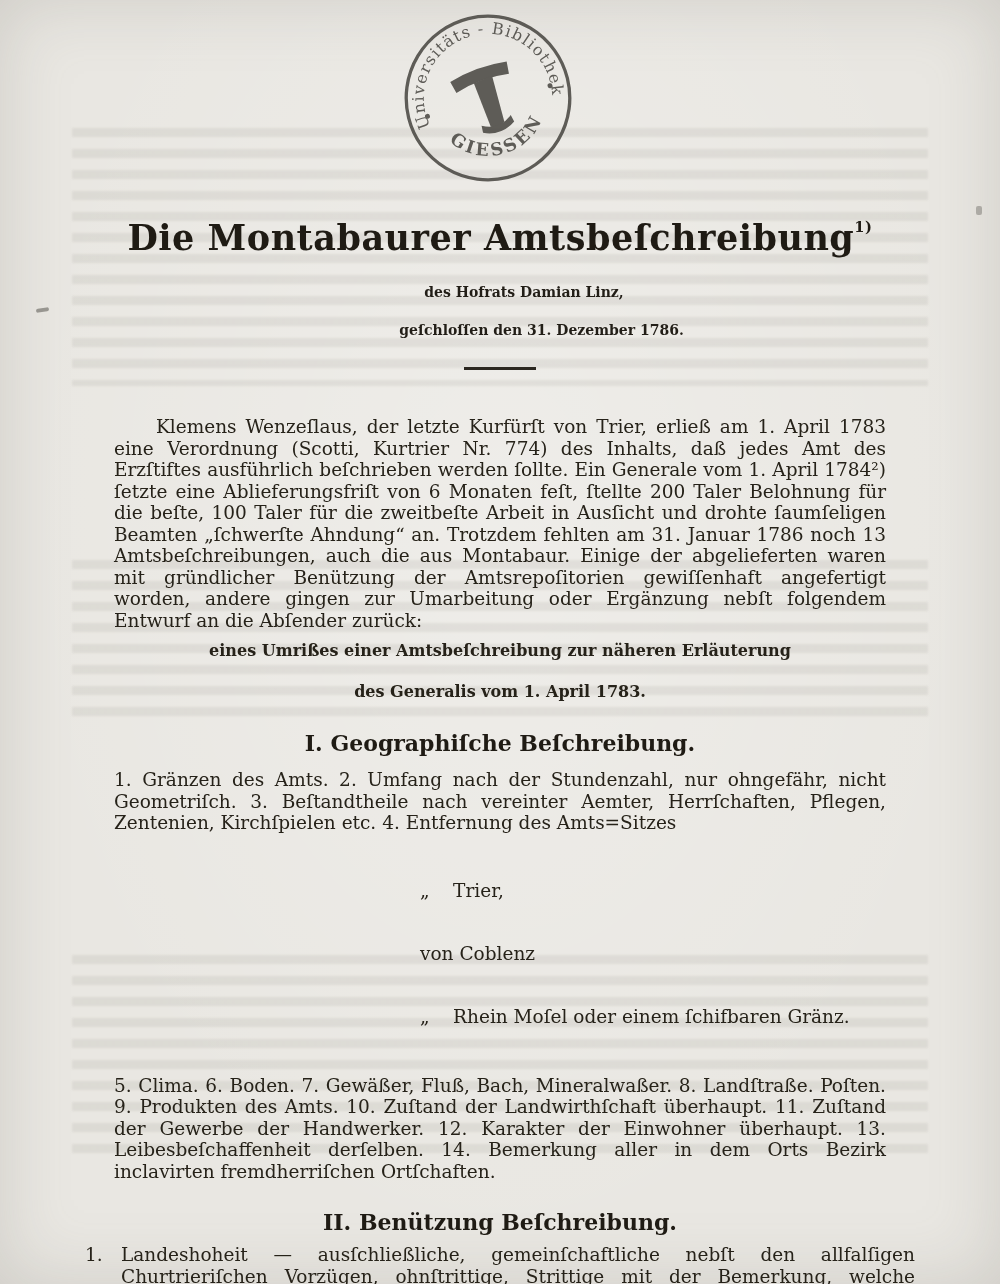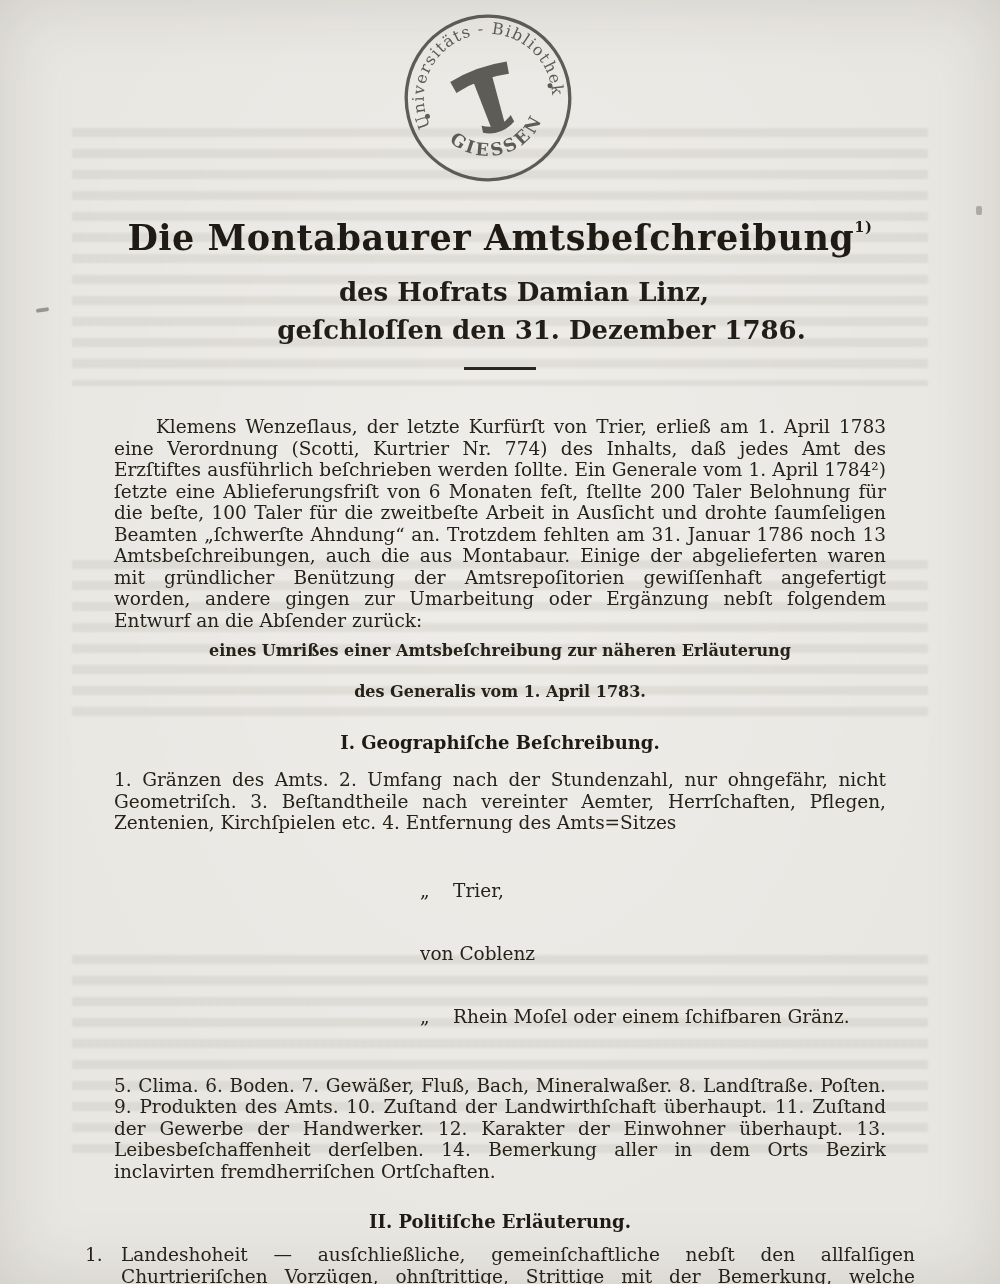--- a/index.html
+++ b/index.html
@@ -49,41 +49,41 @@
     margin: 204px 60px 0;
     text-align: center;
     font-size: 35px;
     font-weight: bold;
     letter-spacing: .5px;
     line-height: 46px;
     color: #1f1b14;
   }
   h1.title sup { font-size: .42em; vertical-align: 18px; }
   .subtitle {
-    text-align: center; font-weight: bold; font-size: 26px; line-height: 30px; color: #221e17; margin-left: 48px;
+    text-align: center; font-weight: bold; font-size: 14px; line-height: 30px; color: #221e17; margin-left: 48px;
   }
   .subtitle-author { margin-top: 16px; }
   .subtitle-date { margin-top: 8px; padding-left: 35px; }
   .title-divider {
     width: 72px; height: 3px; background: #2b2720; margin: 22px auto 0;
   }
   p.body {
     margin: 0 114px; font-size: 18.5px; line-height: 21.5px; text-align: justify;
   }
   .intro { margin-top: 46px !important; text-indent: 42px; }
   h2.entwurf {
     margin-top: 14px; text-align: center; font-size: 30px; font-weight: bold; line-height: 34px; color: #1f1b14;
   }
   .entwurf-sub {
     text-align: center; font-weight: bold; font-size: 16px; line-height: 23px;
   }
   .entwurf-sub-1 { margin-top: 8px; }
   .entwurf-sub-2 { margin-top: 18px; }
   h3.section {
-    margin-top: 26px; text-align: center; font-size: 18px; font-weight: bold; line-height: 28px; color: #1f1b14;
+    margin-top: 26px; text-align: center; font-size: 22px; font-weight: bold; line-height: 28px; color: #1f1b14;
   }
   .para-1 { margin-top: 12px !important; }
   .distances {
     margin: 4px 85px 0 420px; font-size: 18.5px; line-height: 21px; white-space: pre;
   }
   .para-2 { margin-top: 6px !important; }
   .pol-list { margin: 8px 85px 0; }
   .pol-item { display: flex; font-size: 18.5px; line-height: 21.5px; }
   .pol-num { flex: none; width: 36px; }
   .pol-text { flex: 1; text-align: justify; }
@@ -141,21 +141,21 @@
     <p class="body para-1">1. Gränzen des Amts.  2. Umfang nach der Stundenzahl, nur ohngefähr, nicht Geometriſch.  3. Beſtandtheile nach vereinter Aemter, Herrſchaften, Pflegen, Zentenien, Kirchſpielen etc.  4. Entfernung des Amts=Sitzes</p>
 
     <div class="distances">
       <div>„    Trier,</div>
       <div>von Coblenz</div>
       <div>„    Rhein Moſel oder einem ſchifbaren Gränz.</div>
     </div>
 
     <p class="body para-2">5. Clima.  6. Boden.  7. Gewäßer, Fluß, Bach, Mineralwaßer.  8. Landſtraße. Poſten.  9. Produkten des Amts.  10. Zuſtand der Landwirthſchaft überhaupt.  11. Zuſtand der Gewerbe der Handwerker.  12. Karakter der Einwohner überhaupt.  13. Leibesbeſchaffenheit derſelben. 14. Bemerkung aller in dem Orts Bezirk inclavirten fremdherriſchen Ortſchaften.</p>
 
-    <h3 class="section">II. Politiſche Erläuterung.</h3>
+    <h3 class="section">II. Benützung Beſchreibung.</h3>
 
     <div class="pol-list">
       <div class="pol-item">
         <span class="pol-num">1.</span>
         <span class="pol-text">Landeshoheit — ausſchließliche, gemeinſchaftliche nebſt den allfalſigen Churtrieriſchen Vorzügen, ohnſtrittige, Strittige mit der Bemerkung, welche Kennzeichen der Landeshoheit Kurtrier noch wirklich beſitze z. B. Reiß und Folge, Steuerbarkeit, Oberforſtreitigkeit. Hierhin gehöret daß Verzeichniß aller Gränz und Hoheitß Irrungen.</span>
       </div>
 
     </div>
 
   </div>

